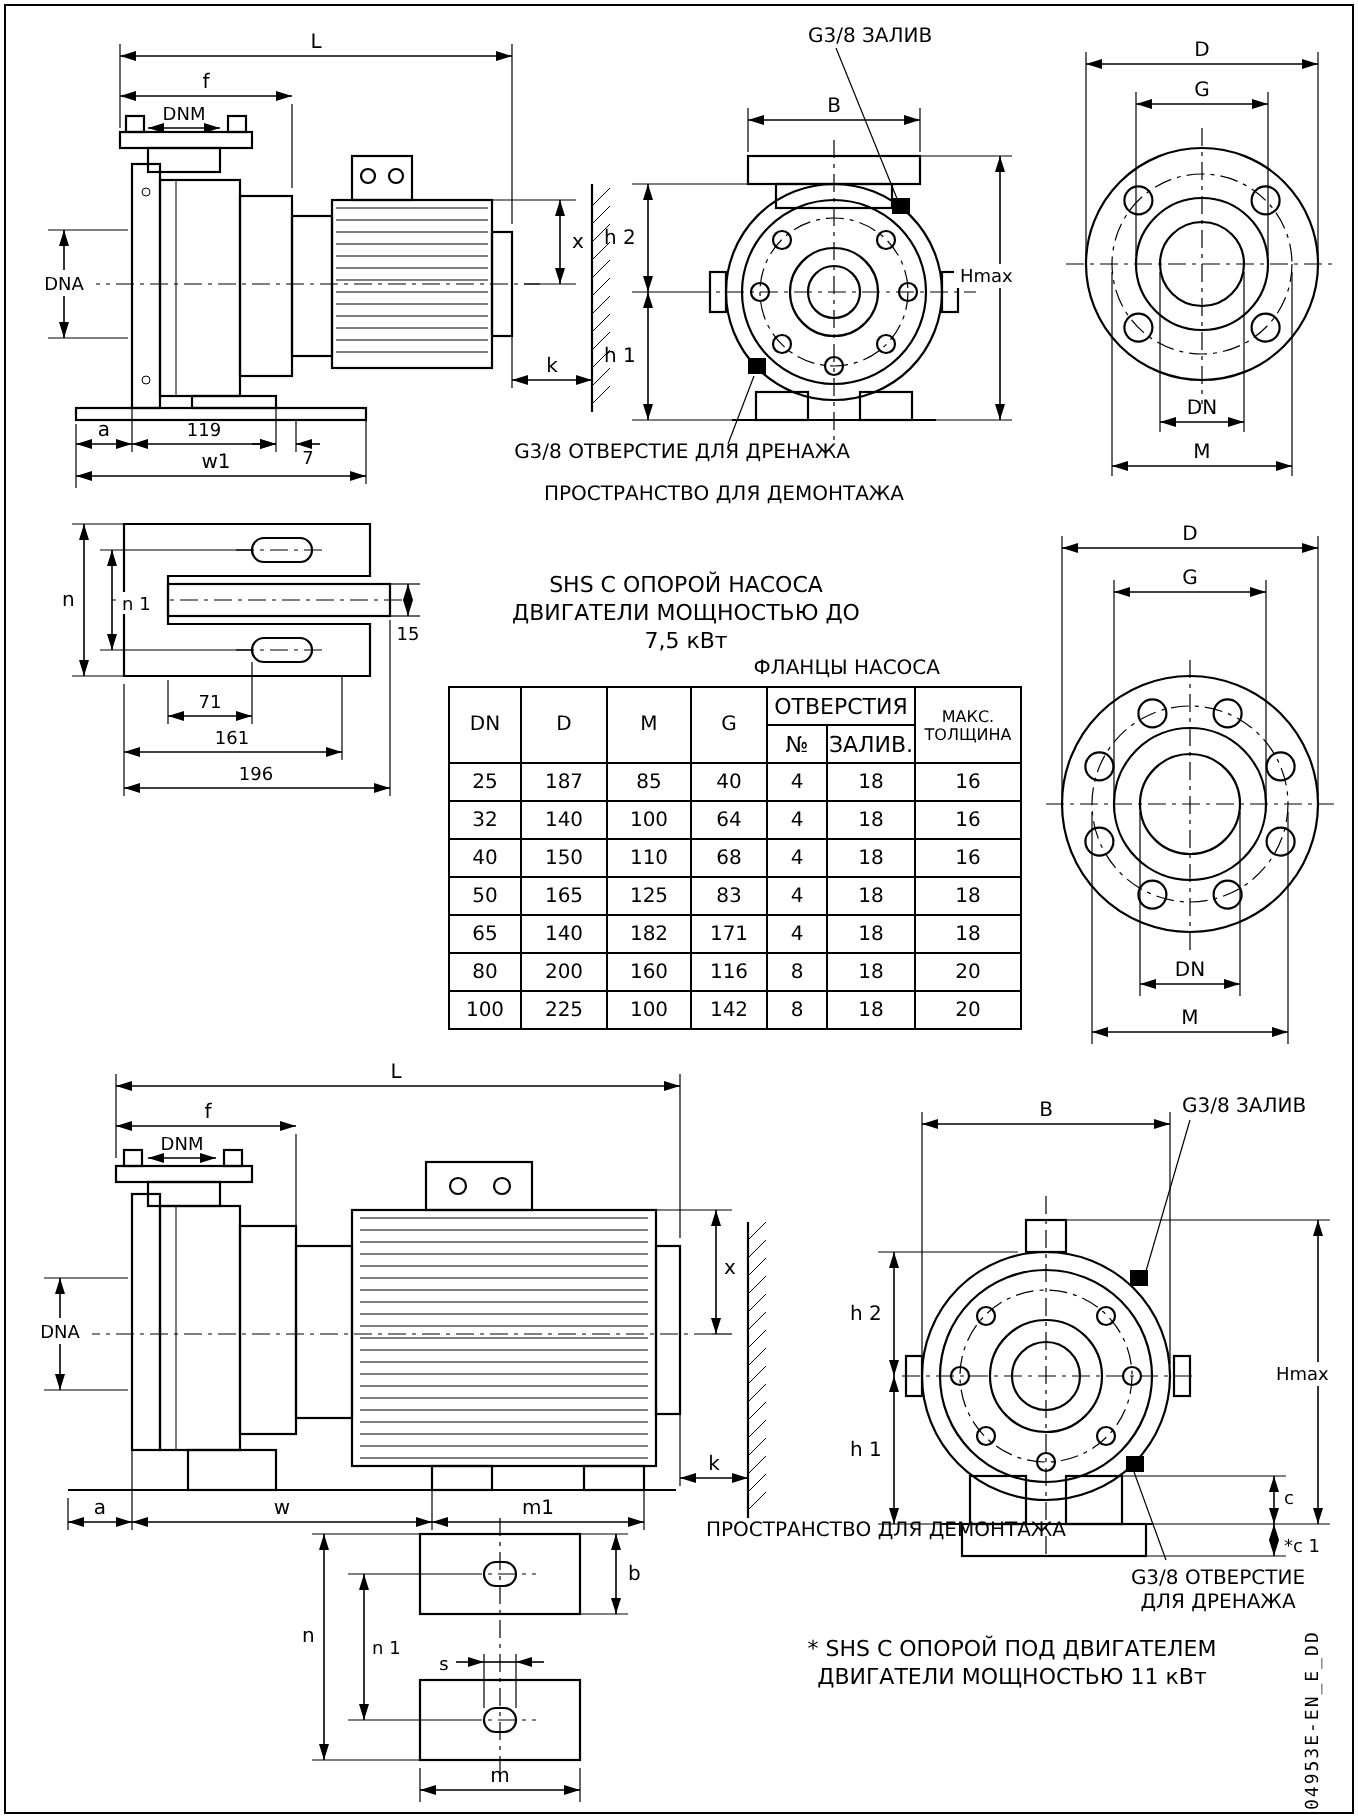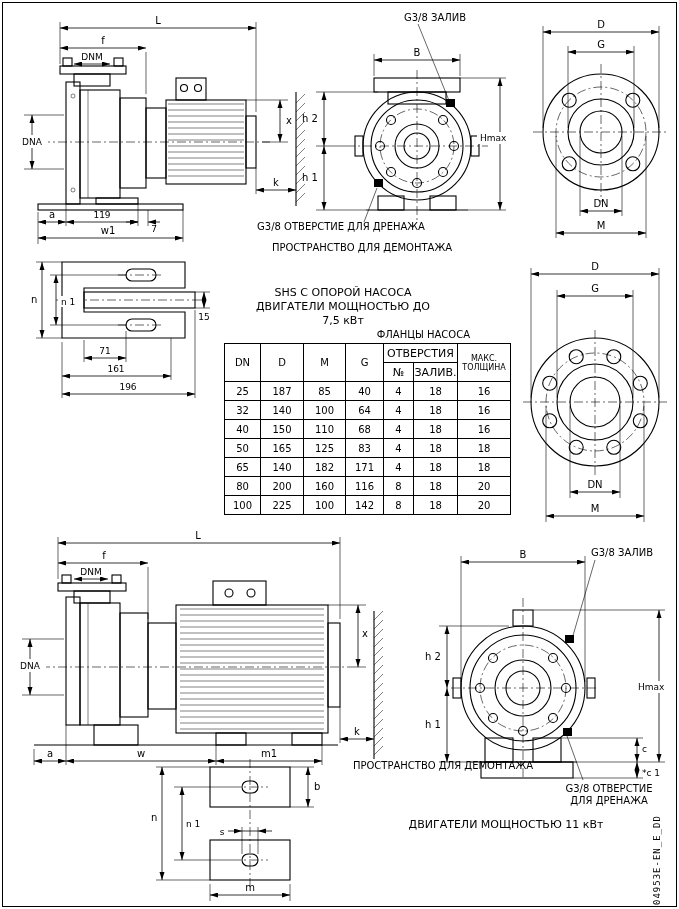--- a/index.html
+++ b/index.html
@@ -581,18 +581,19 @@
           <td>8</td>
           <td>18</td>
           <td>20</td>
   </tr>
 </tbody>
     </table>
 
 <div class="txt" id="dismantle-bottom">ПРОСТРАНСТВО ДЛЯ ДЕМОНТАЖА</div>
 
 <div id="note-bottom">
+  <div>* SHS С ОПОРОЙ ПОД ДВИГАТЕЛЕМ</div>
   <div>ДВИГАТЕЛИ МОЩНОСТЬЮ 11 кВт</div>
 </div>
 
 <div id="doc-code">04953E-EN_E_DD</div>
 
 </div>
 
 </body></html>

